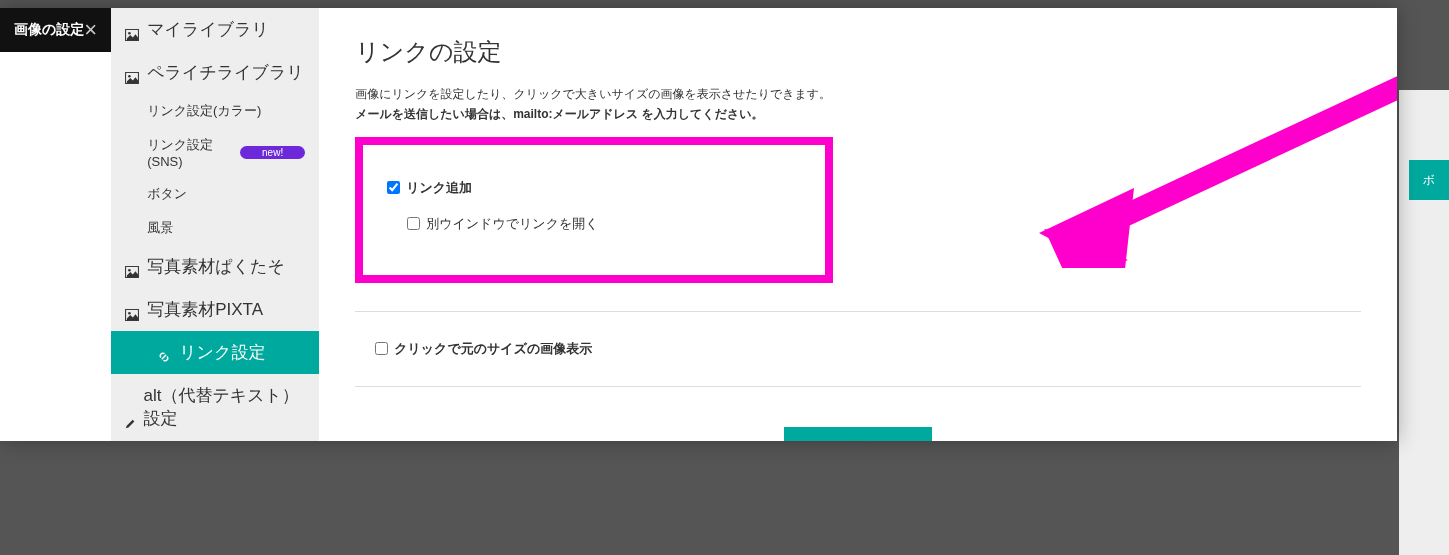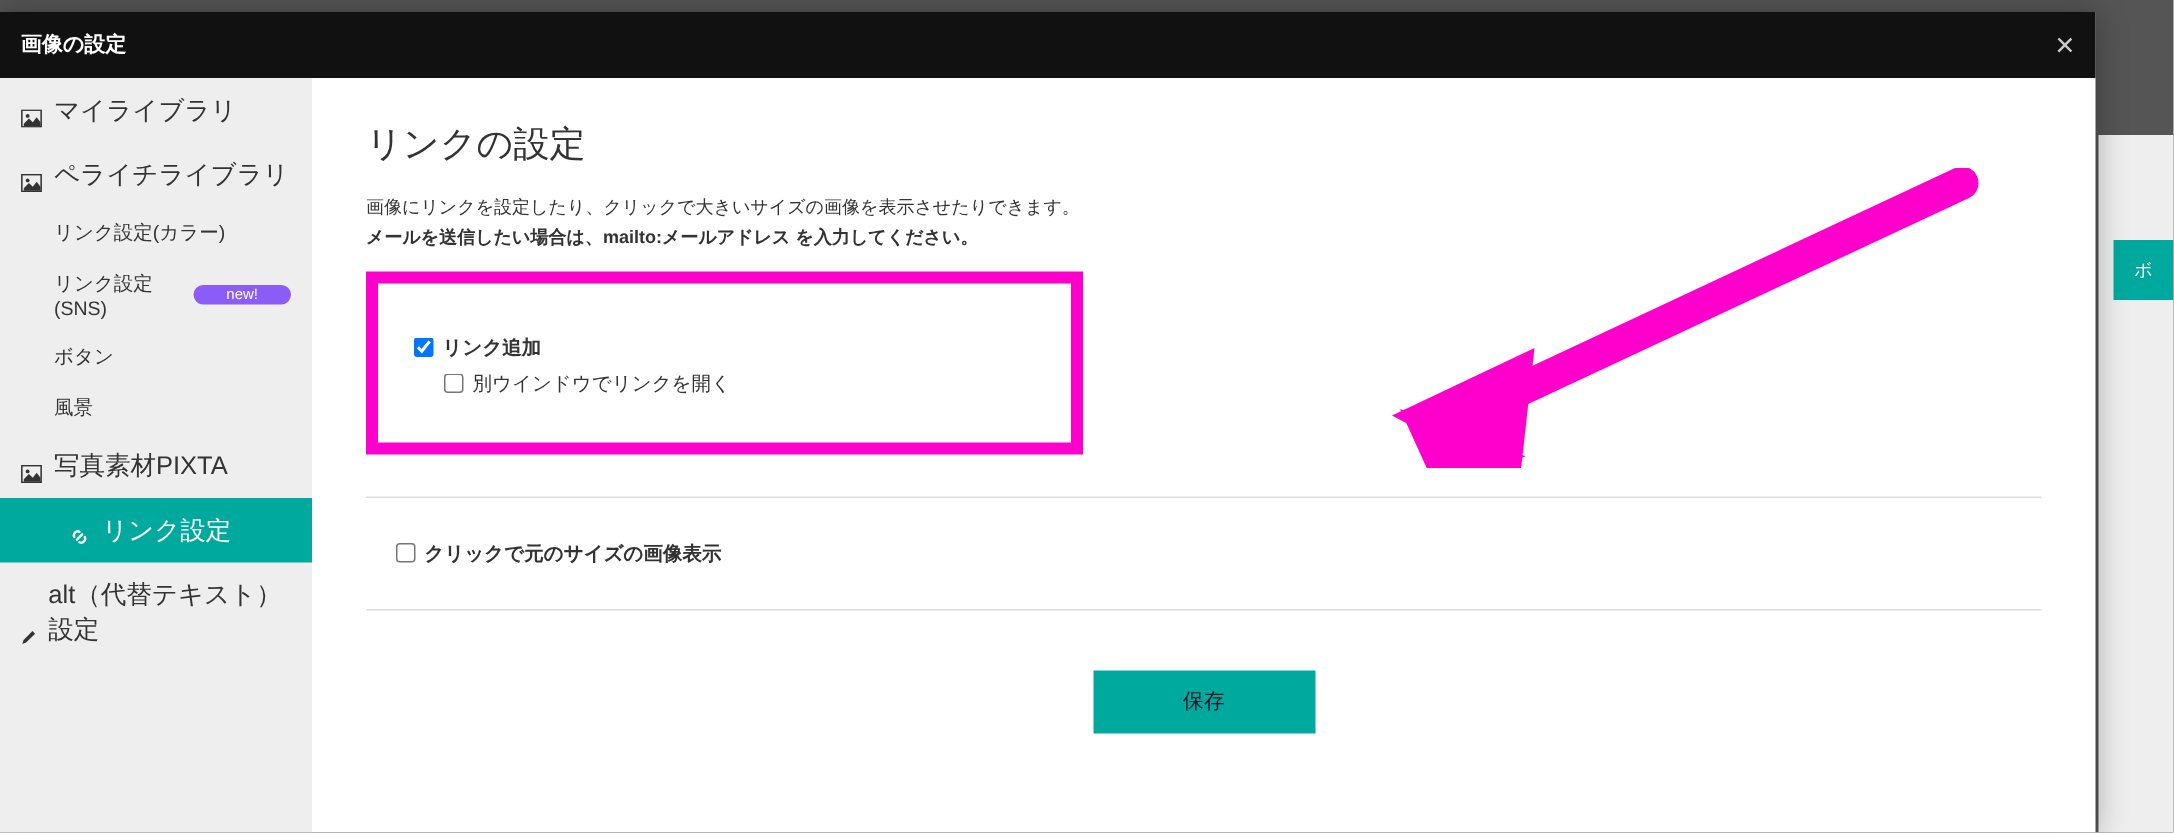--- a/index.html
+++ b/index.html
@@ -1,38 +1,38 @@
 <!DOCTYPE html>
 <html><head>
 <meta charset="utf-8">
 <style>
 * { margin: 0; padding: 0; box-sizing: border-box; }
 body { font-family: "Hiragino Kaku Gothic Pro", "Meiryo", sans-serif; background: #555; width: 1449px; height: 555px; overflow: hidden; position: relative; }
 .bg-hint { position: absolute; right: 0; top: 90px; width: 50px; height: 465px; background: #eee; }
 .bg-btn { position: absolute; right: 0; top: 160px; width: 40px; height: 40px; background: #00a99d; color: #fff; font-size: 12px; display: flex; align-items: center; justify-content: center; }
 .bg-text { position: absolute; right: 0; top: 92px; font-size: 11px; color: #333; padding: 4px; }
-.modal { position: absolute; top: 8px; left: 0; width: 1397px; height: 547px; background: #fff; display: flex; flex-direction: column; box-shadow: 0 0 20px rgba(0,0,0,0.3); }
+.modal { position: absolute; top: 8px; left: 0; width: 1397px; height: 433px; background: #fff; display: flex; flex-direction: row; box-shadow: 0 0 20px rgba(0,0,0,0.3); }
 .modal-header { background: #111; color: #fff; height: 44px; display: flex; align-items: center; justify-content: space-between; padding: 0 14px; }
 .modal-title { font-size: 14px; font-weight: bold; }
 .close-btn { color: #ccc; font-size: 22px; cursor: pointer; line-height: 1; }
 .modal-body { flex: 1; display: flex; overflow: hidden; }
 .sidebar { width: 208px; background: #eeeeee; height: 100%; overflow-y: auto; }
 .side-item { padding: 10px 14px; font-size: 17px; color: #333; cursor: pointer; display: flex; align-items: flex-end; gap: 8px; }
 .side-sub { padding: 8px 14px 8px 36px; font-size: 13px; color: #333; cursor: pointer; display: flex; align-items: center; gap: 6px; }
 .side-item.active { background: #00a99d; color: #fff; padding-left: 46px; }
-.badge-new { background: #8b5cf6; color: #fff; font-size: 10px; padding: 1px 22px; border-radius: 8px; }
+.badge-new { background: #6d28d9; color: #fff; font-size: 10px; padding: 1px 22px; border-radius: 8px; }
 .icon-img { width: 14px; height: 12px; display: inline-block; }
 .icon-link { width: 14px; height: 14px; display: inline-block; }
 .icon-pencil { width: 12px; height: 12px; display: inline-block; }
 .main { flex: 1; padding: 28px 36px; position: relative; border-radius: 29px; }
 .main-title { font-size: 24px; font-weight: 500; color: #333; margin-bottom: 16px; }
 .desc { font-size: 12px; color: #333; line-height: 1.7; }
 .desc b { font-weight: bold; }
 .highlight-box { border: 8px solid #ff00cc; padding: 34px 24px 24px 24px; margin-top: 12px; width: 478px; position: relative; }
-.form-row { display: flex; align-items: flex-end; gap: 28px; margin-bottom: 6px; }
+.form-row { display: flex; align-items: flex-end; gap: 28px; margin-bottom: 18px; }
 .chk-wrap { display: flex; align-items: center; gap: 6px; }
 .chk-label { font-size: 13px; color: #333; font-weight: bold; }
 .chk-label-normal { font-size: 13px; color: #333; }
 input[type=text] { width: 295px; height: 34px; border: 2px solid #4a90e2; padding: 0 8px; font-size: 13px; color: #333; outline: none; }
 input[type=checkbox] { width: 13px; height: 13px; }
 .row2 { margin-left: 20px; }
 .divider { border: none; border-top: 1px solid #ddd; margin: 28px 0; width: 100%; }
 .save-btn { background: #00a99d; color: #0f172a; border: none; width: 148px; height: 42px; font-size: 14px; cursor: pointer; display: block; margin: 40px auto 0; }
 .arrow { position: absolute; top: 60px; left: 720px; pointer-events: none; }
 </style>
@@ -72,20 +72,28 @@
       </div>
       <div class="side-sub">
         <span>リンク設定(SNS)</span>
         <span class="badge-new">new!</span>
       </div>
       <div class="side-sub">
         <span>ボタン</span>
       </div>
       <div class="side-sub">
         <span>風景</span>
+      </div>
+      <div class="side-item">
+        <svg class="icon-img" viewBox="0 0 16 14">
+            <rect x="0.5" y="0.5" width="15" height="13" fill="none" stroke="#333" stroke-width="1.2"></rect>
+            <circle cx="5" cy="5" r="1.5" fill="#333"></circle>
+            <path d="M2 11 L6 7 L9 10 L12 6 L15 10 L15 13 L2 13 Z" fill="#333"></path>
+          </svg>
+        <span>写真素材ぱくたそ</span>
       </div>
       <div class="side-item">
         <svg class="icon-img" viewBox="0 0 16 14">
             <rect x="0.5" y="0.5" width="15" height="13" fill="none" stroke="#333" stroke-width="1.2"></rect>
             <circle cx="5" cy="5" r="1.5" fill="#333"></circle>
             <path d="M2 11 L6 7 L9 10 L12 6 L15 10 L15 13 L2 13 Z" fill="#333"></path>
           </svg>
         <span>写真素材PIXTA</span>
       </div>
       <div class="side-item active">

